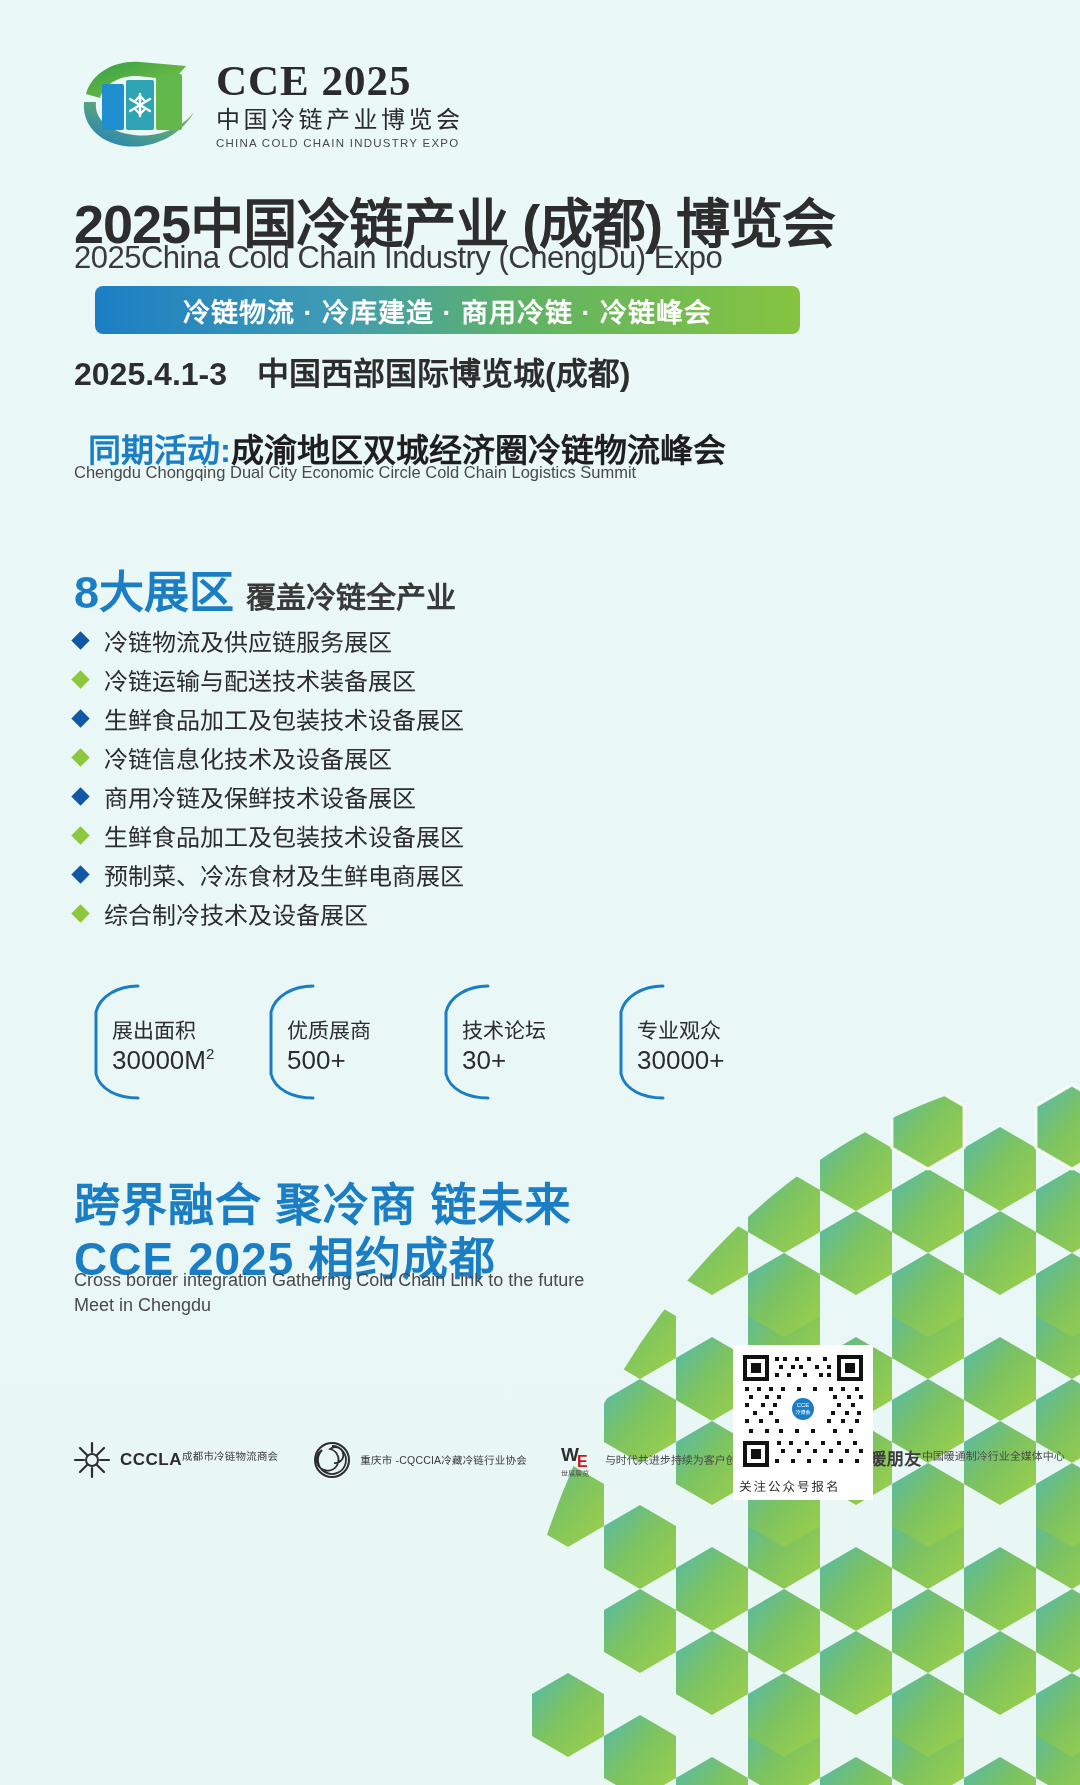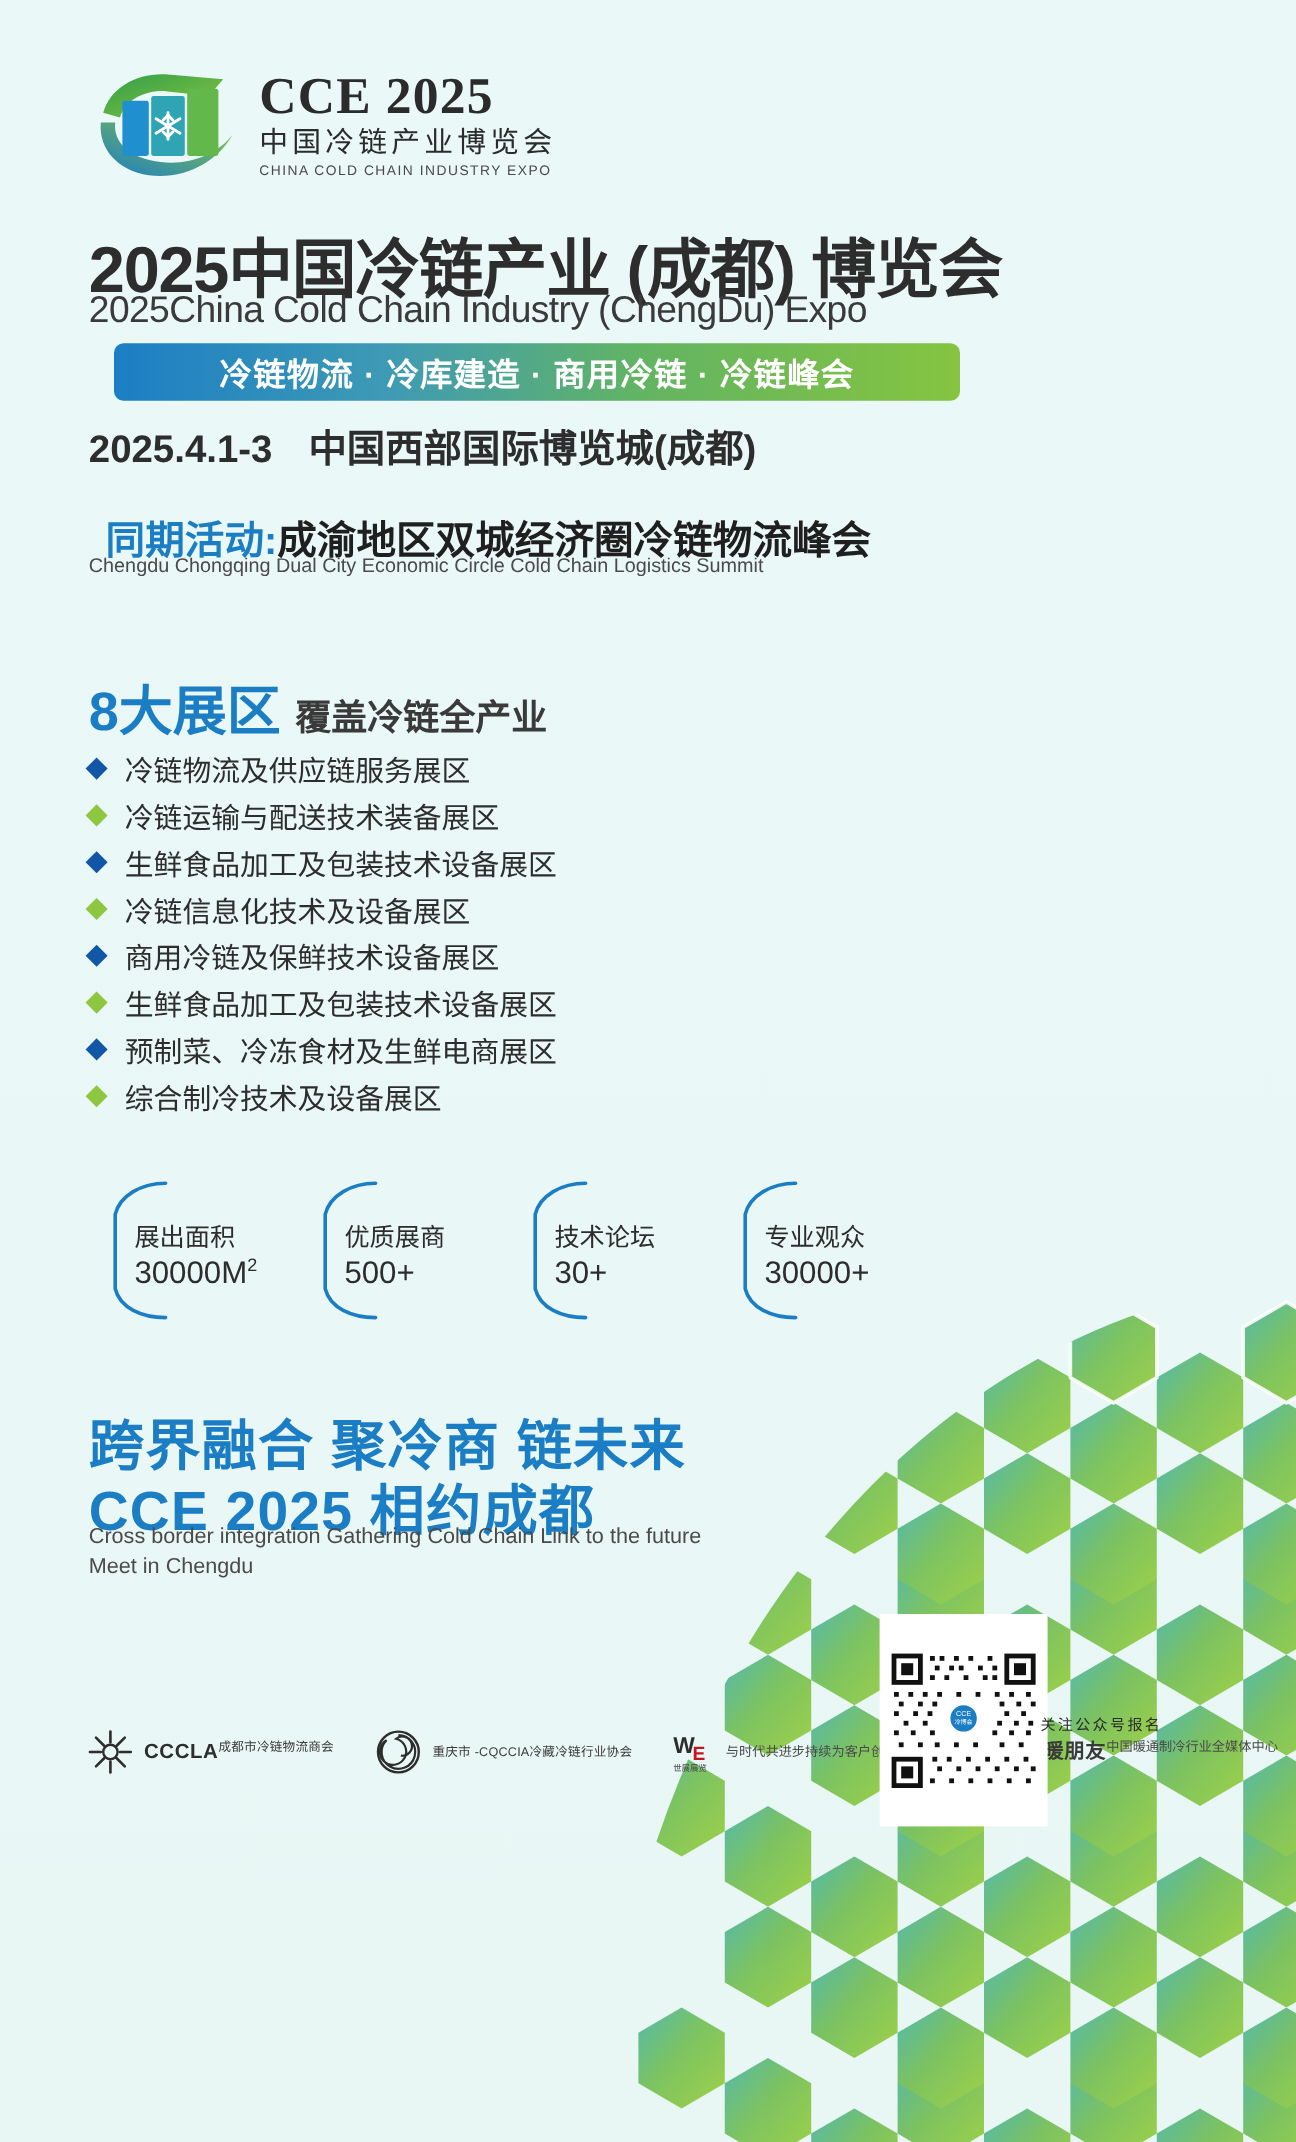--- a/index.html
+++ b/index.html
@@ -161,23 +161,23 @@
   }
   .plogo{display:flex;align-items:center;gap:8px;}
   .plogo .ptxt{display:flex;line-height:1.15;}
   .ptxt .p1{font-size:17px;font-weight:bold;color:#2d2d2d;letter-spacing:0.5px;}
   .ptxt .p2{font-size:10.5px;color:#3a3a3a;letter-spacing:0.2px;}
   .ptxt .p2s{font-size:11px;color:#4a4a4a;font-family:Liberation Serif, serif;}
 
   
   .qrbox{
     position:absolute;left:733px;top:1345px;
-    width:140px;height:177px;background:#ffffff;
+    width:140px;height:155px;background:#ffffff;
     padding:6px;box-sizing:border-box;
-    display:flex;flex-direction:row;align-items:center;
+    display:flex;flex-direction:column;align-items:flex-start;
   }
   .qrimg{width:128px;height:120px;position:relative;background:#fff;}
   .qrcap{
     font-size:12.5px;color:#2d2d2d;letter-spacing:2px;
     margin-top:5px;white-space:nowrap;
   }
 </style>
 </head>
 <body>
 

